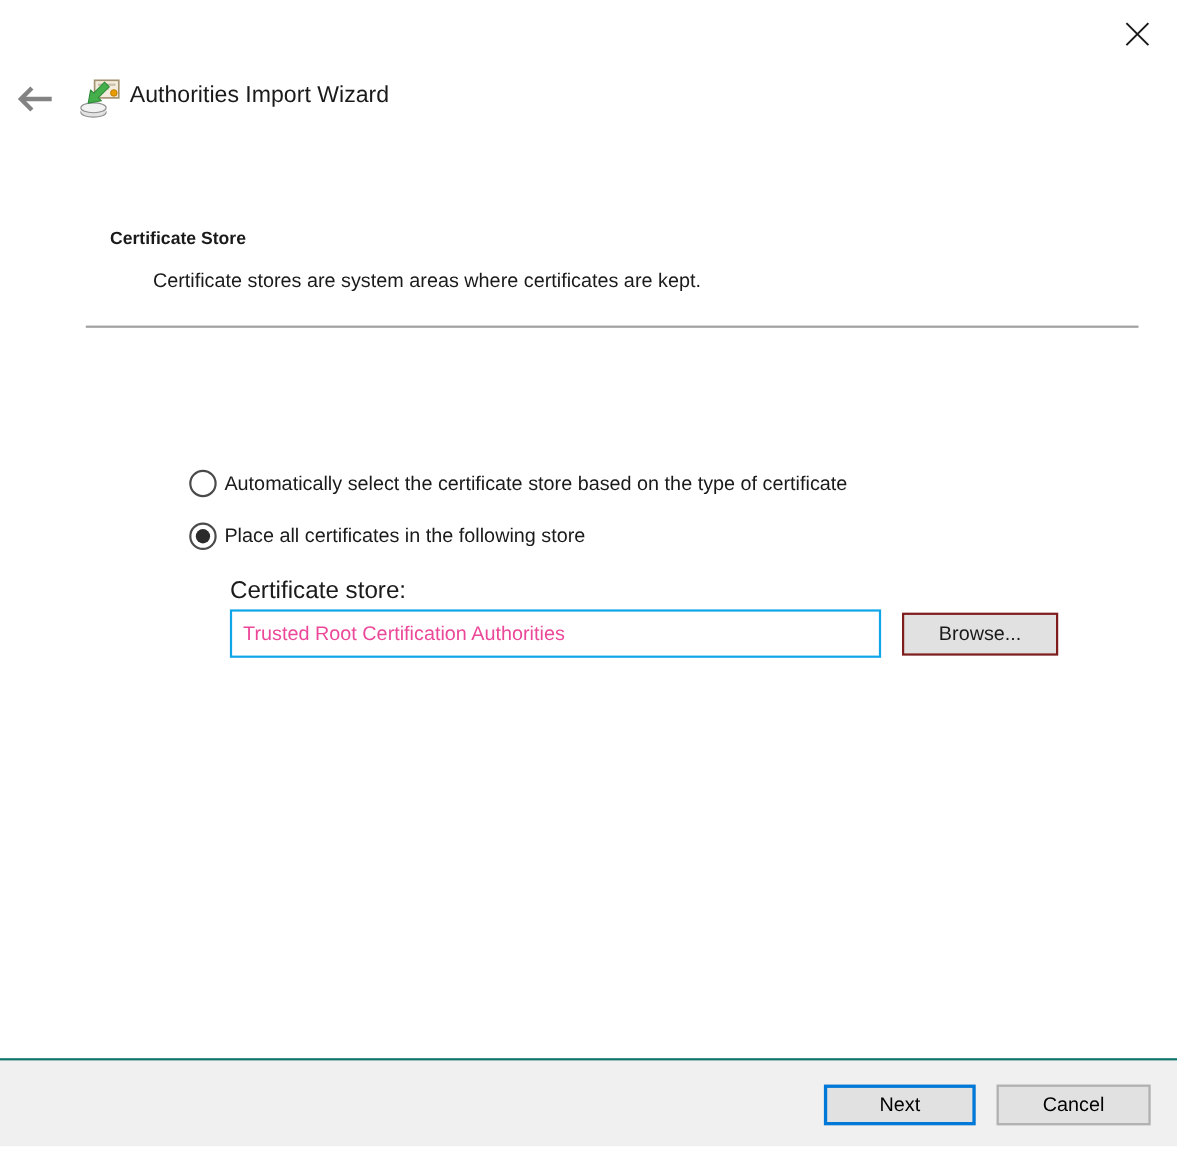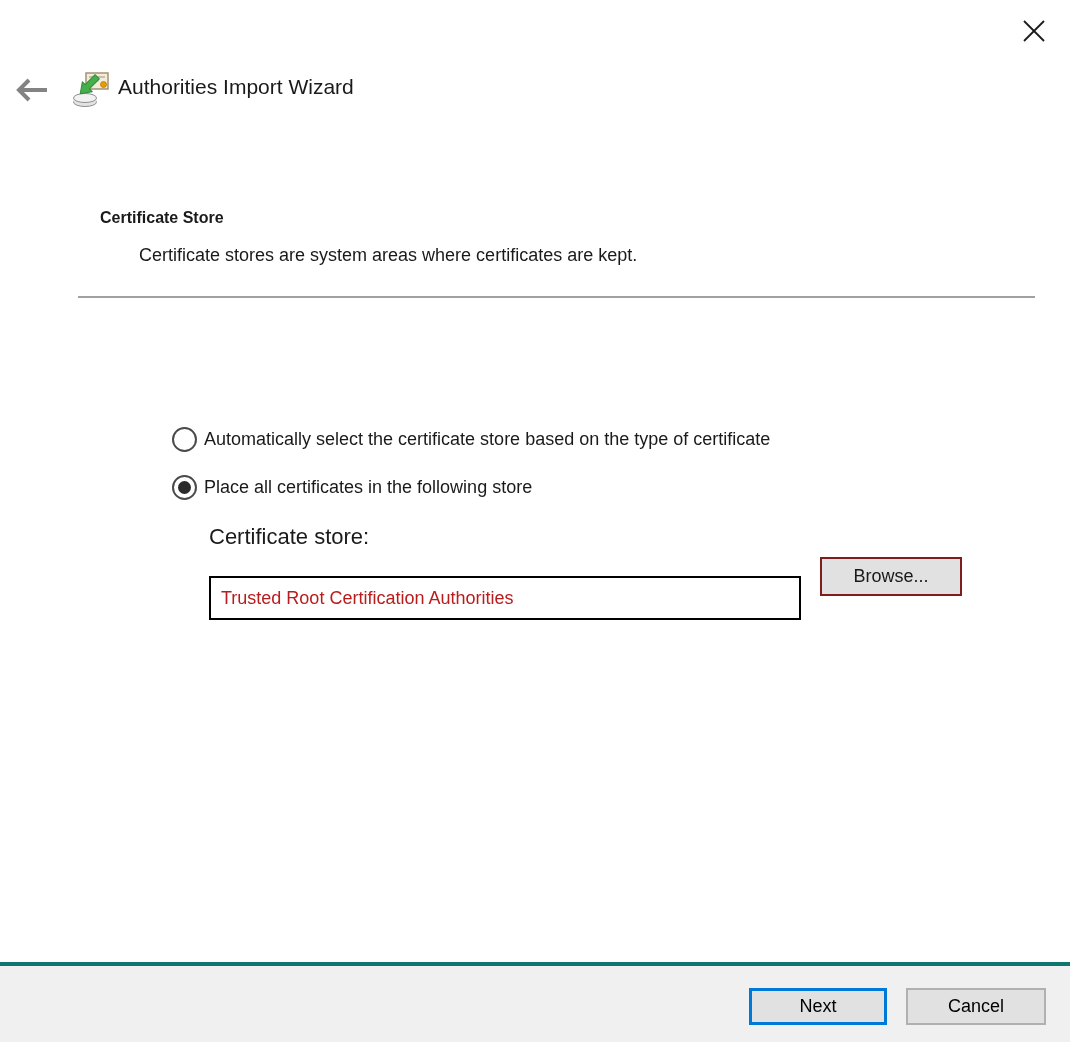--- a/index.html
+++ b/index.html
@@ -135,27 +135,26 @@
     left: 209px;
     top: 524px;
     font-size: 22px;
   }
   .store-input {
     position: absolute;
     left: 209px;
     top: 554px;
     width: 592px;
     height: 44px;
-    border: 2px solid #000000;
+    border: 2px solid #0ea5e9;
     background: #ffffff;
     font-family: "Liberation Sans", sans-serif;
     font-size: 18px;
-    color: #b91c1c;
+    color: #ec4899;
     padding: 0 10px;
-    margin-top: 22px;
   }
   .browse-btn {
     position: absolute;
     left: 820px;
     top: 557px;
     width: 142px;
     height: 39px;
     background: #e1e1e1;
     border: 2px solid #7f1d1d;
     font-family: "Liberation Sans", sans-serif;
@@ -165,21 +164,21 @@
   }
 
   
   .footer {
     position: absolute;
     left: 0;
     top: 962px;
     width: 1070px;
     height: 80px;
     background: #f0f0f0;
-    border-top: 4px solid #0f766e;
+    border-top: 2px solid #0f766e;
   }
   .footer .btn {
     position: absolute;
     height: 37px;
     font-family: "Liberation Sans", sans-serif;
     font-size: 18px;
     color: #000000;
     background: #e1e1e1;
     cursor: pointer;
   }

